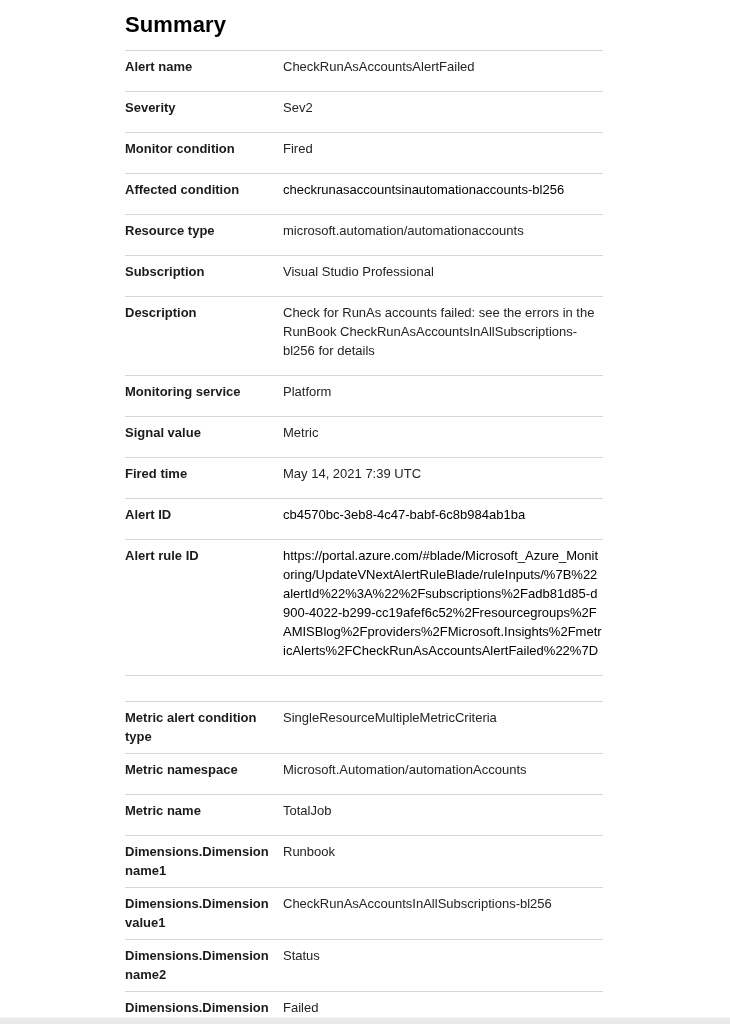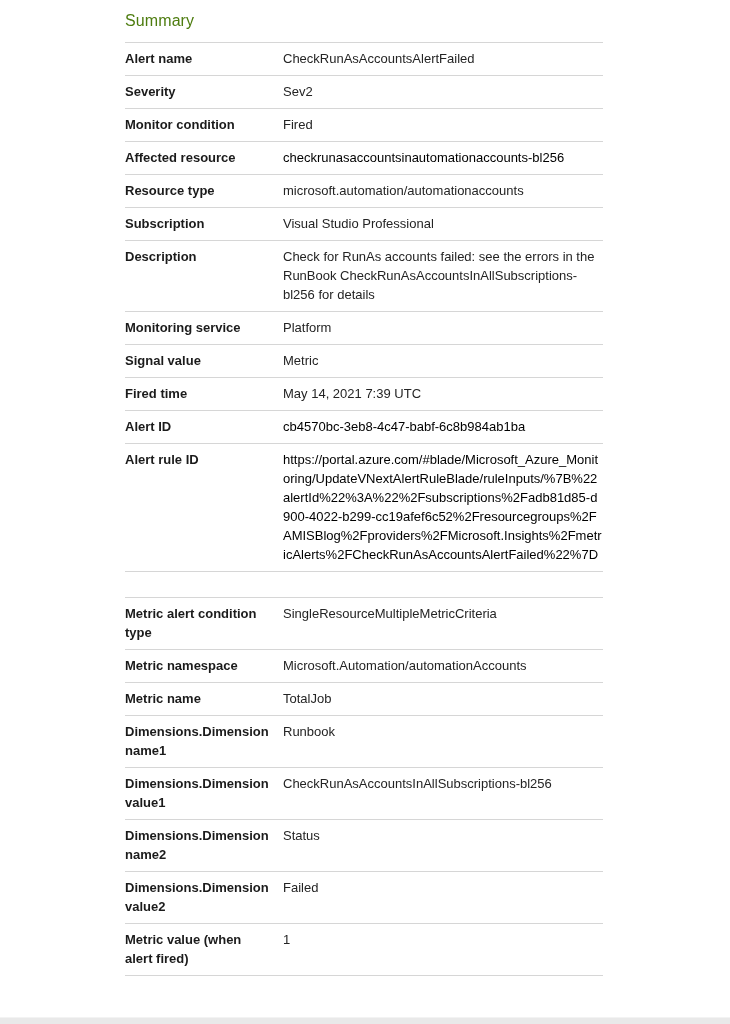--- a/index.html
+++ b/index.html
@@ -10,23 +10,23 @@
     overflow: hidden;
     font-family: "Liberation Sans", "DejaVu Sans", sans-serif;
     color: #1f1f1f;
     position: relative;
   }
   .content {
     padding-left: 125px;
     width: 603px;
   }
   .page-title {
-    font-size: 16px;
-    font-weight: 400;
-    color: #4d7c0f;
+    font-size: 22px;
+    font-weight: 700;
+    color: #000000;
     padding: 12px 0 12px 0;
     letter-spacing: 0.1px;
   }
   table.kv {
     width: 478px;
     border-collapse: collapse;
     border-top: 1px solid #d6d6d6;
     table-layout: fixed;
   }
   table.kv tr {
@@ -40,21 +40,21 @@
     font-size: 13px;
     line-height: 19px;
     color: #1b1b1b;
     padding: 6px 13px 7px 0;
   }
   table.kv td {
     vertical-align: top;
     font-size: 13px;
     line-height: 19px;
     color: #242424;
-    padding: 6px 0 7px 0;
+    padding: 6px 0 15px 0;
     word-wrap: break-word;
   }
   table.kv td a {
     color: #000000;
     text-decoration: none;
     word-break: break-all;
   }
   .table-gap { height: 25px; }
   .footer-bar {
     position: absolute;
@@ -81,21 +81,21 @@
     </tr>
     <tr>
       <th>Severity</th>
       <td>Sev2</td>
     </tr>
     <tr>
       <th>Monitor condition</th>
       <td>Fired</td>
     </tr>
     <tr>
-      <th>Affected resource</th>
+      <th>Affected condition</th>
       <td><a href="#">checkrunasaccountsinautomationaccounts-bl256</a></td>
     </tr>
     <tr>
       <th>Resource type</th>
       <td>microsoft.automation/automationaccounts</td>
     </tr>
     <tr>
       <th>Subscription</th>
       <td>Visual Studio Professional</td>
     </tr>

